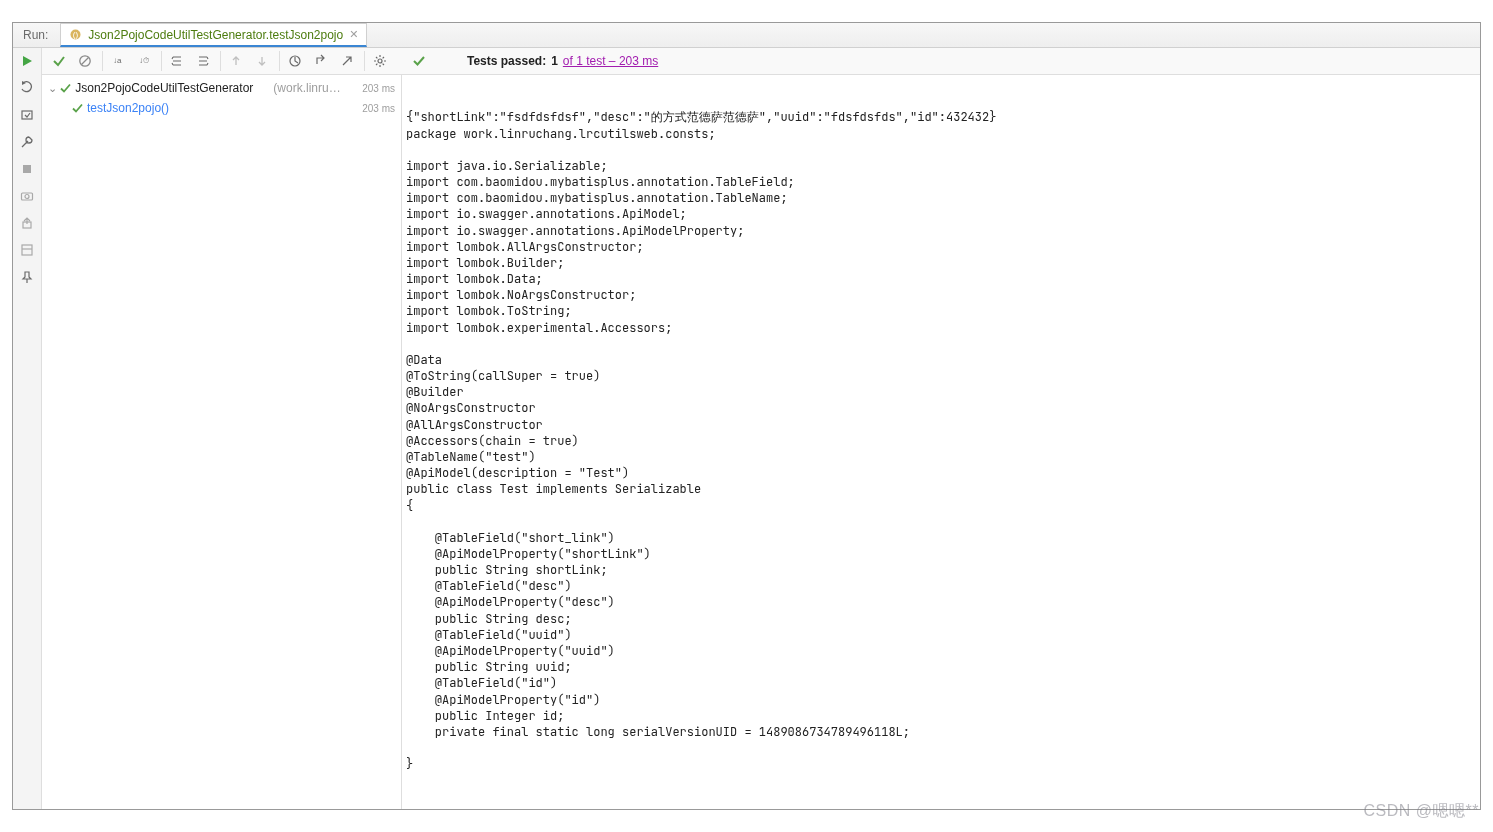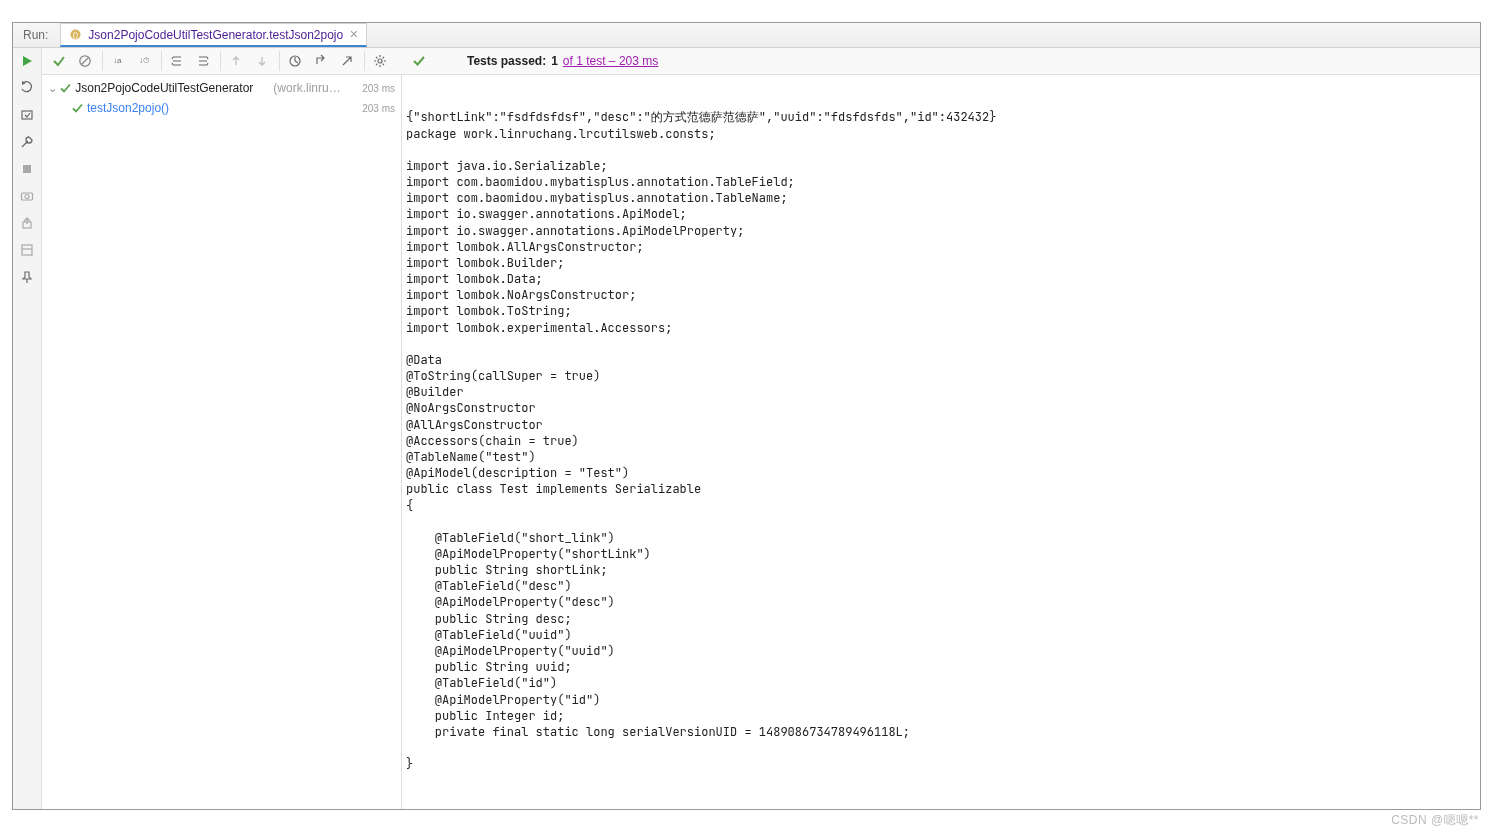--- a/index.html
+++ b/index.html
@@ -40,21 +40,21 @@
       display: flex;
       align-items: center;
       height: 24px;
       background: #fff;
       border: 1px solid #d0d0d0;
       border-bottom: 2px solid #3a86d3;
       padding: 0 8px;
       gap: 6px;
       margin-left: 6px;
     }
-    .tab-active .tab-title { font-weight: normal; color: #4c1d95; }
+    .tab-active .tab-title { font-weight: normal; color: #4d7c0f; }
     .tab-close { color: #a0a0a0; cursor: pointer; font-size: 11px; }
     .main-area {
       flex: 1;
       display: flex;
       min-height: 0;
     }
     .left-rail {
       width: 29px;
       background: #f4f4f4;
       border-right: 1px solid #dedede;
@@ -153,23 +153,23 @@
       font-size: 12px;
       line-height: 1.35;
       padding: 2px 4px;
       white-space: pre;
       color: #222;
     }
     .console-line { min-height: 16px; }
     .console-line.cmd { color: #8aa382; }
     .watermark {
       position: absolute;
-      right: 14px; bottom: 3px;
+      right: 14px; bottom: 10px;
       color: rgba(120,120,130,0.5);
-      font-size: 12px;
+      font-size: 16px;
       letter-spacing: 0.5px;
       pointer-events: none;
     }
     svg { display: block; }
   </style>
 </head>
 <body>
 
 <div class="outer-border">
 

